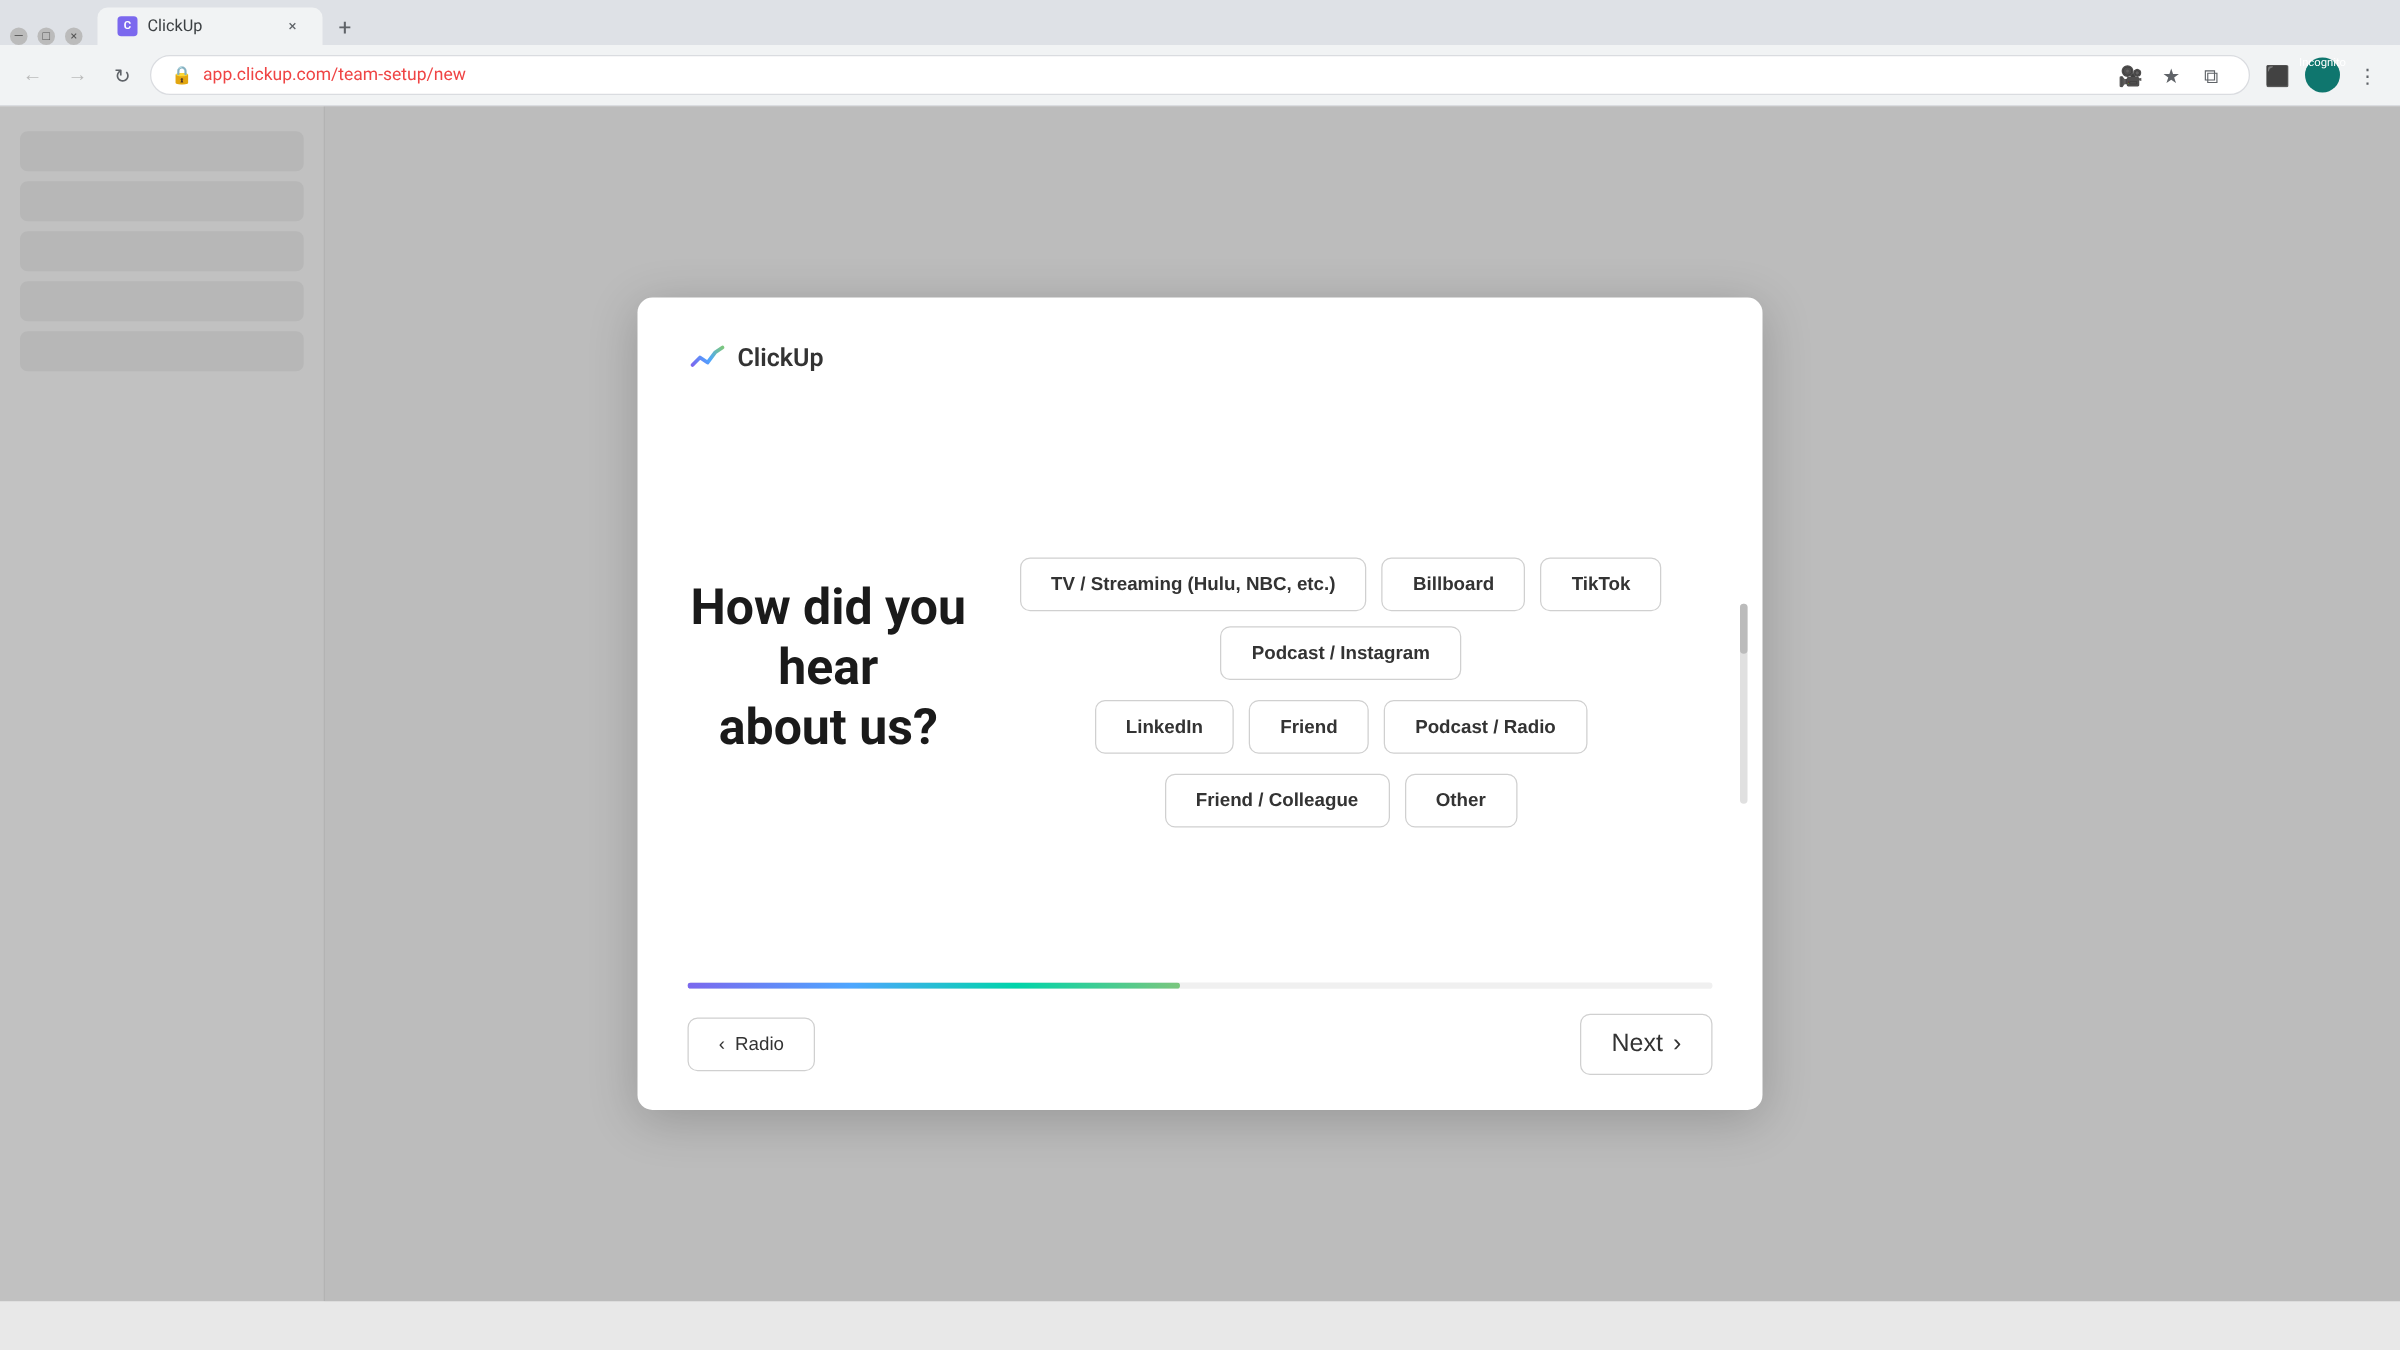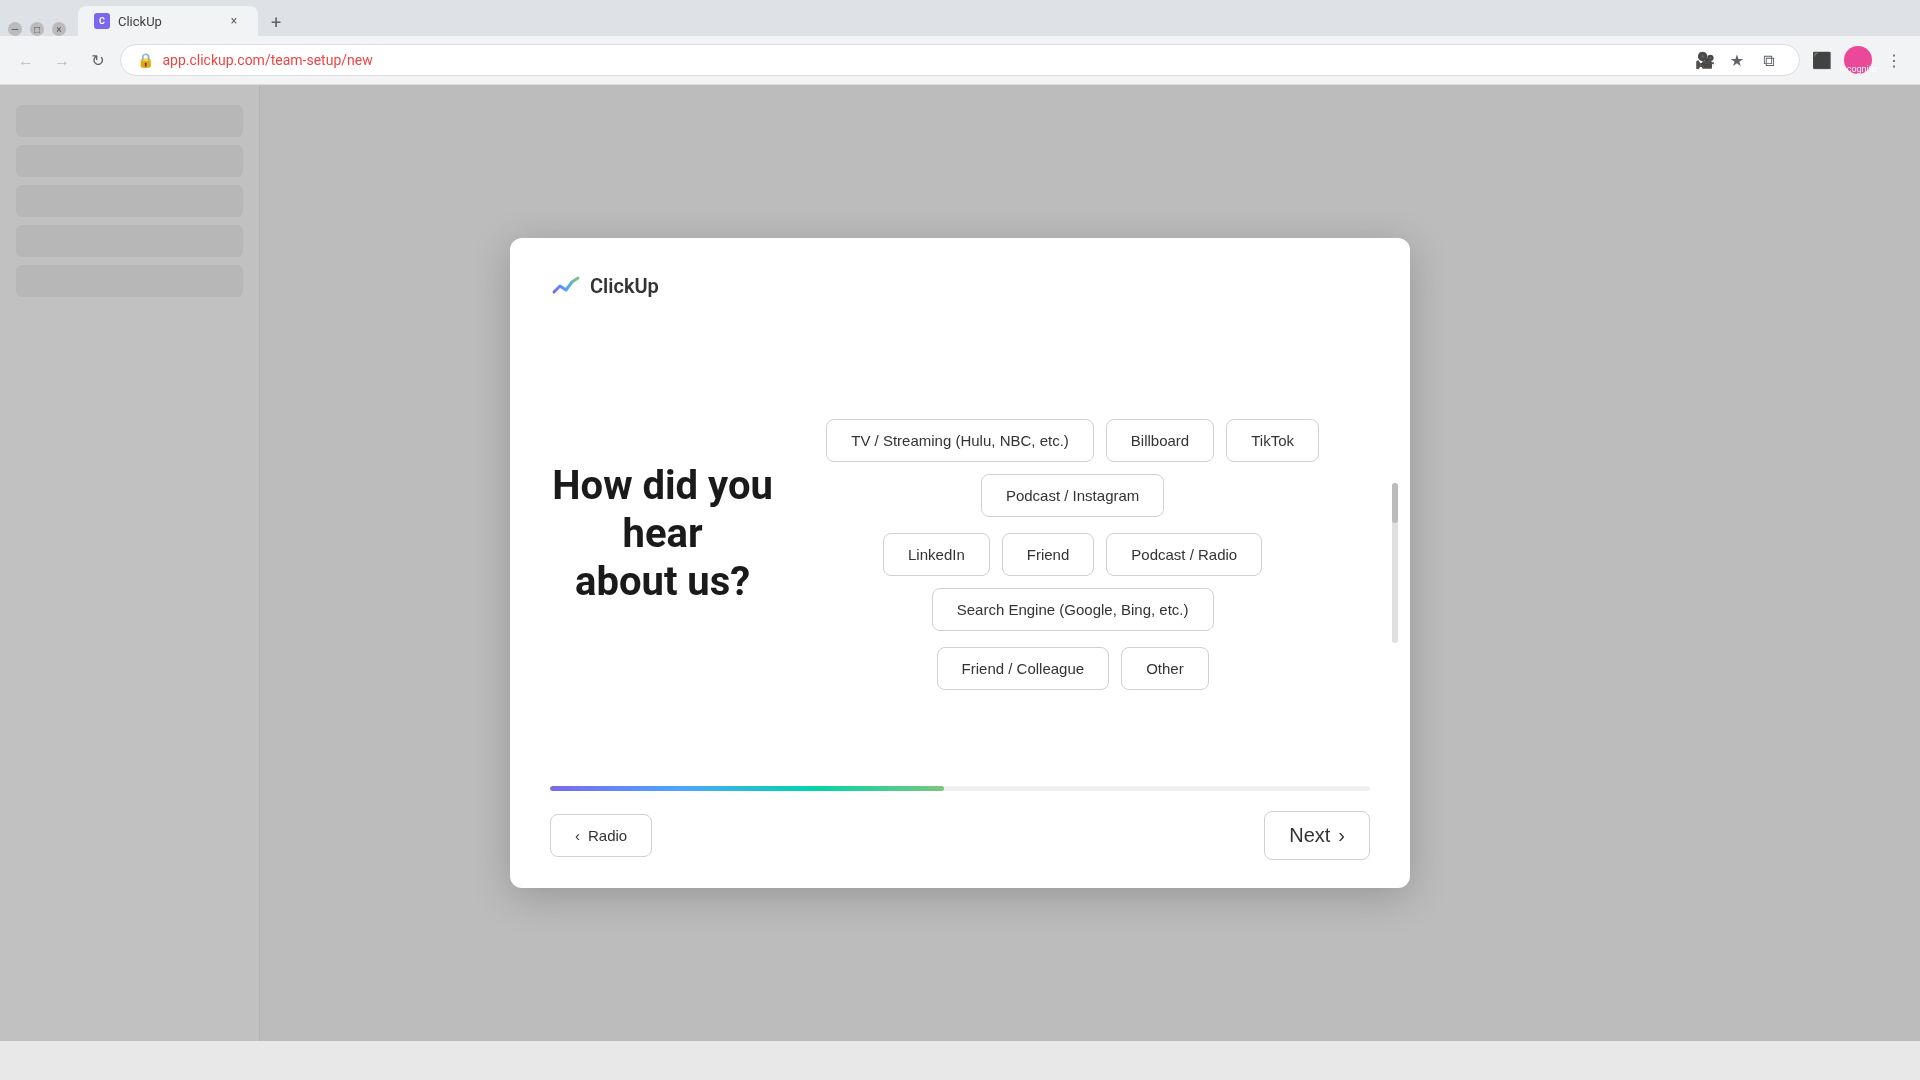--- a/index.html
+++ b/index.html
@@ -281,21 +281,21 @@
       gap: 12px;
       justify-content: center;
       flex-wrap: wrap;
     }
 
     .option-btn {
       border: 1.5px solid #d0d0d0;
       border-radius: 8px;
       padding: 12px 24px;
       font-size: 15px;
-      font-weight: 400;
+      font-weight: 700;
       color: #333;
       background: white;
       cursor: pointer;
       transition: all 0.15s;
       white-space: nowrap;
     }
 
     
     .modal-scroll-indicator {
       position: absolute;
@@ -369,23 +369,23 @@
       cursor: pointer;
       display: flex;
       align-items: center;
       gap: 8px;
     }
 
     .incognito-avatar {
       width: 28px;
       height: 28px;
       border-radius: 50%;
-      background: #ec4899;
-      display: flex;
-      align-items: flex-end;
+      background: #0f766e;
+      display: flex;
+      align-items: flex-start;
       justify-content: center;
       font-size: 12px;
       color: white;
     }
   </style>
 </head>
 <body>
 
 <div class="browser-chrome">
 
@@ -473,21 +473,20 @@
             <button class="option-btn">TV / Streaming (Hulu, NBC, etc.)</button>
             <button class="option-btn">Billboard</button>
             <button class="option-btn">TikTok</button>
             <button class="option-btn">Podcast / Instagram</button>
           </div>
 
           <div class="options-row">
             <button class="option-btn">LinkedIn</button>
             <button class="option-btn">Friend</button>
             <button class="option-btn">Podcast / Radio</button>
-            <button class="option-btn">Search Engine (Google, Bing, etc.)</button>
           </div>
 
           <div class="options-row">
             <button class="option-btn">Friend / Colleague</button>
             <button class="option-btn">Other</button>
           </div>
         </div>
       </div>
 
       <div class="modal-scroll-indicator">

